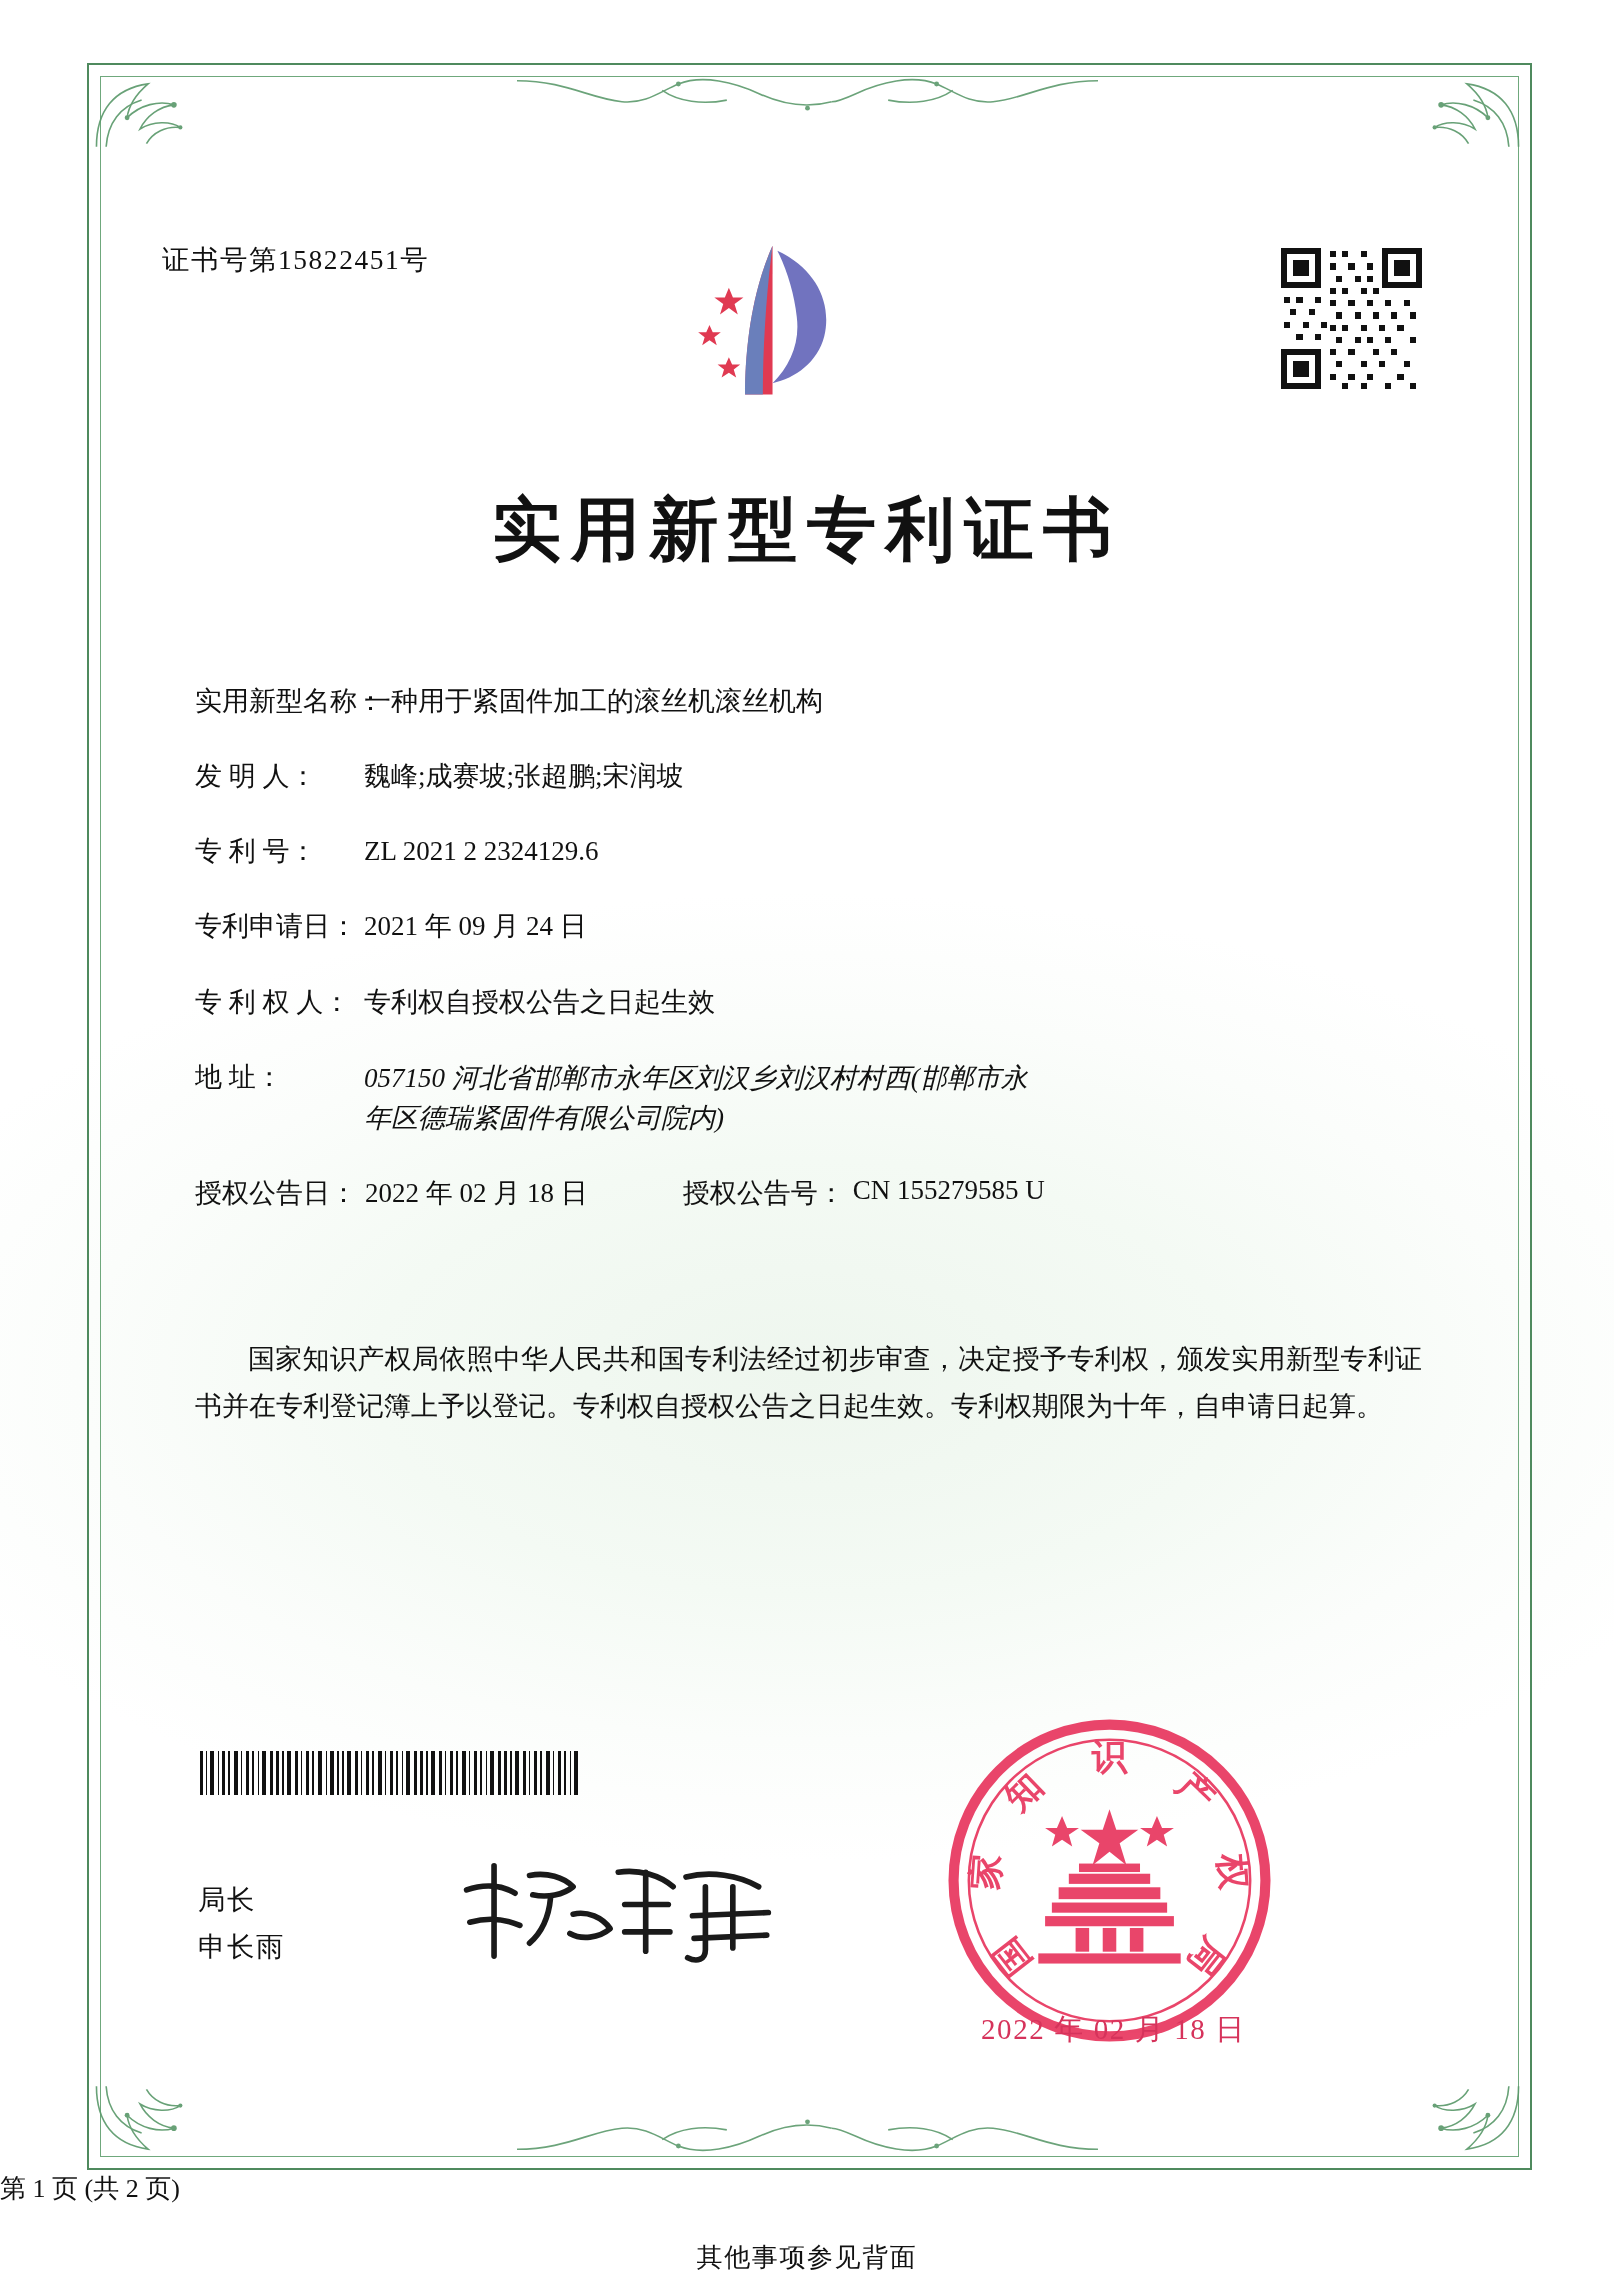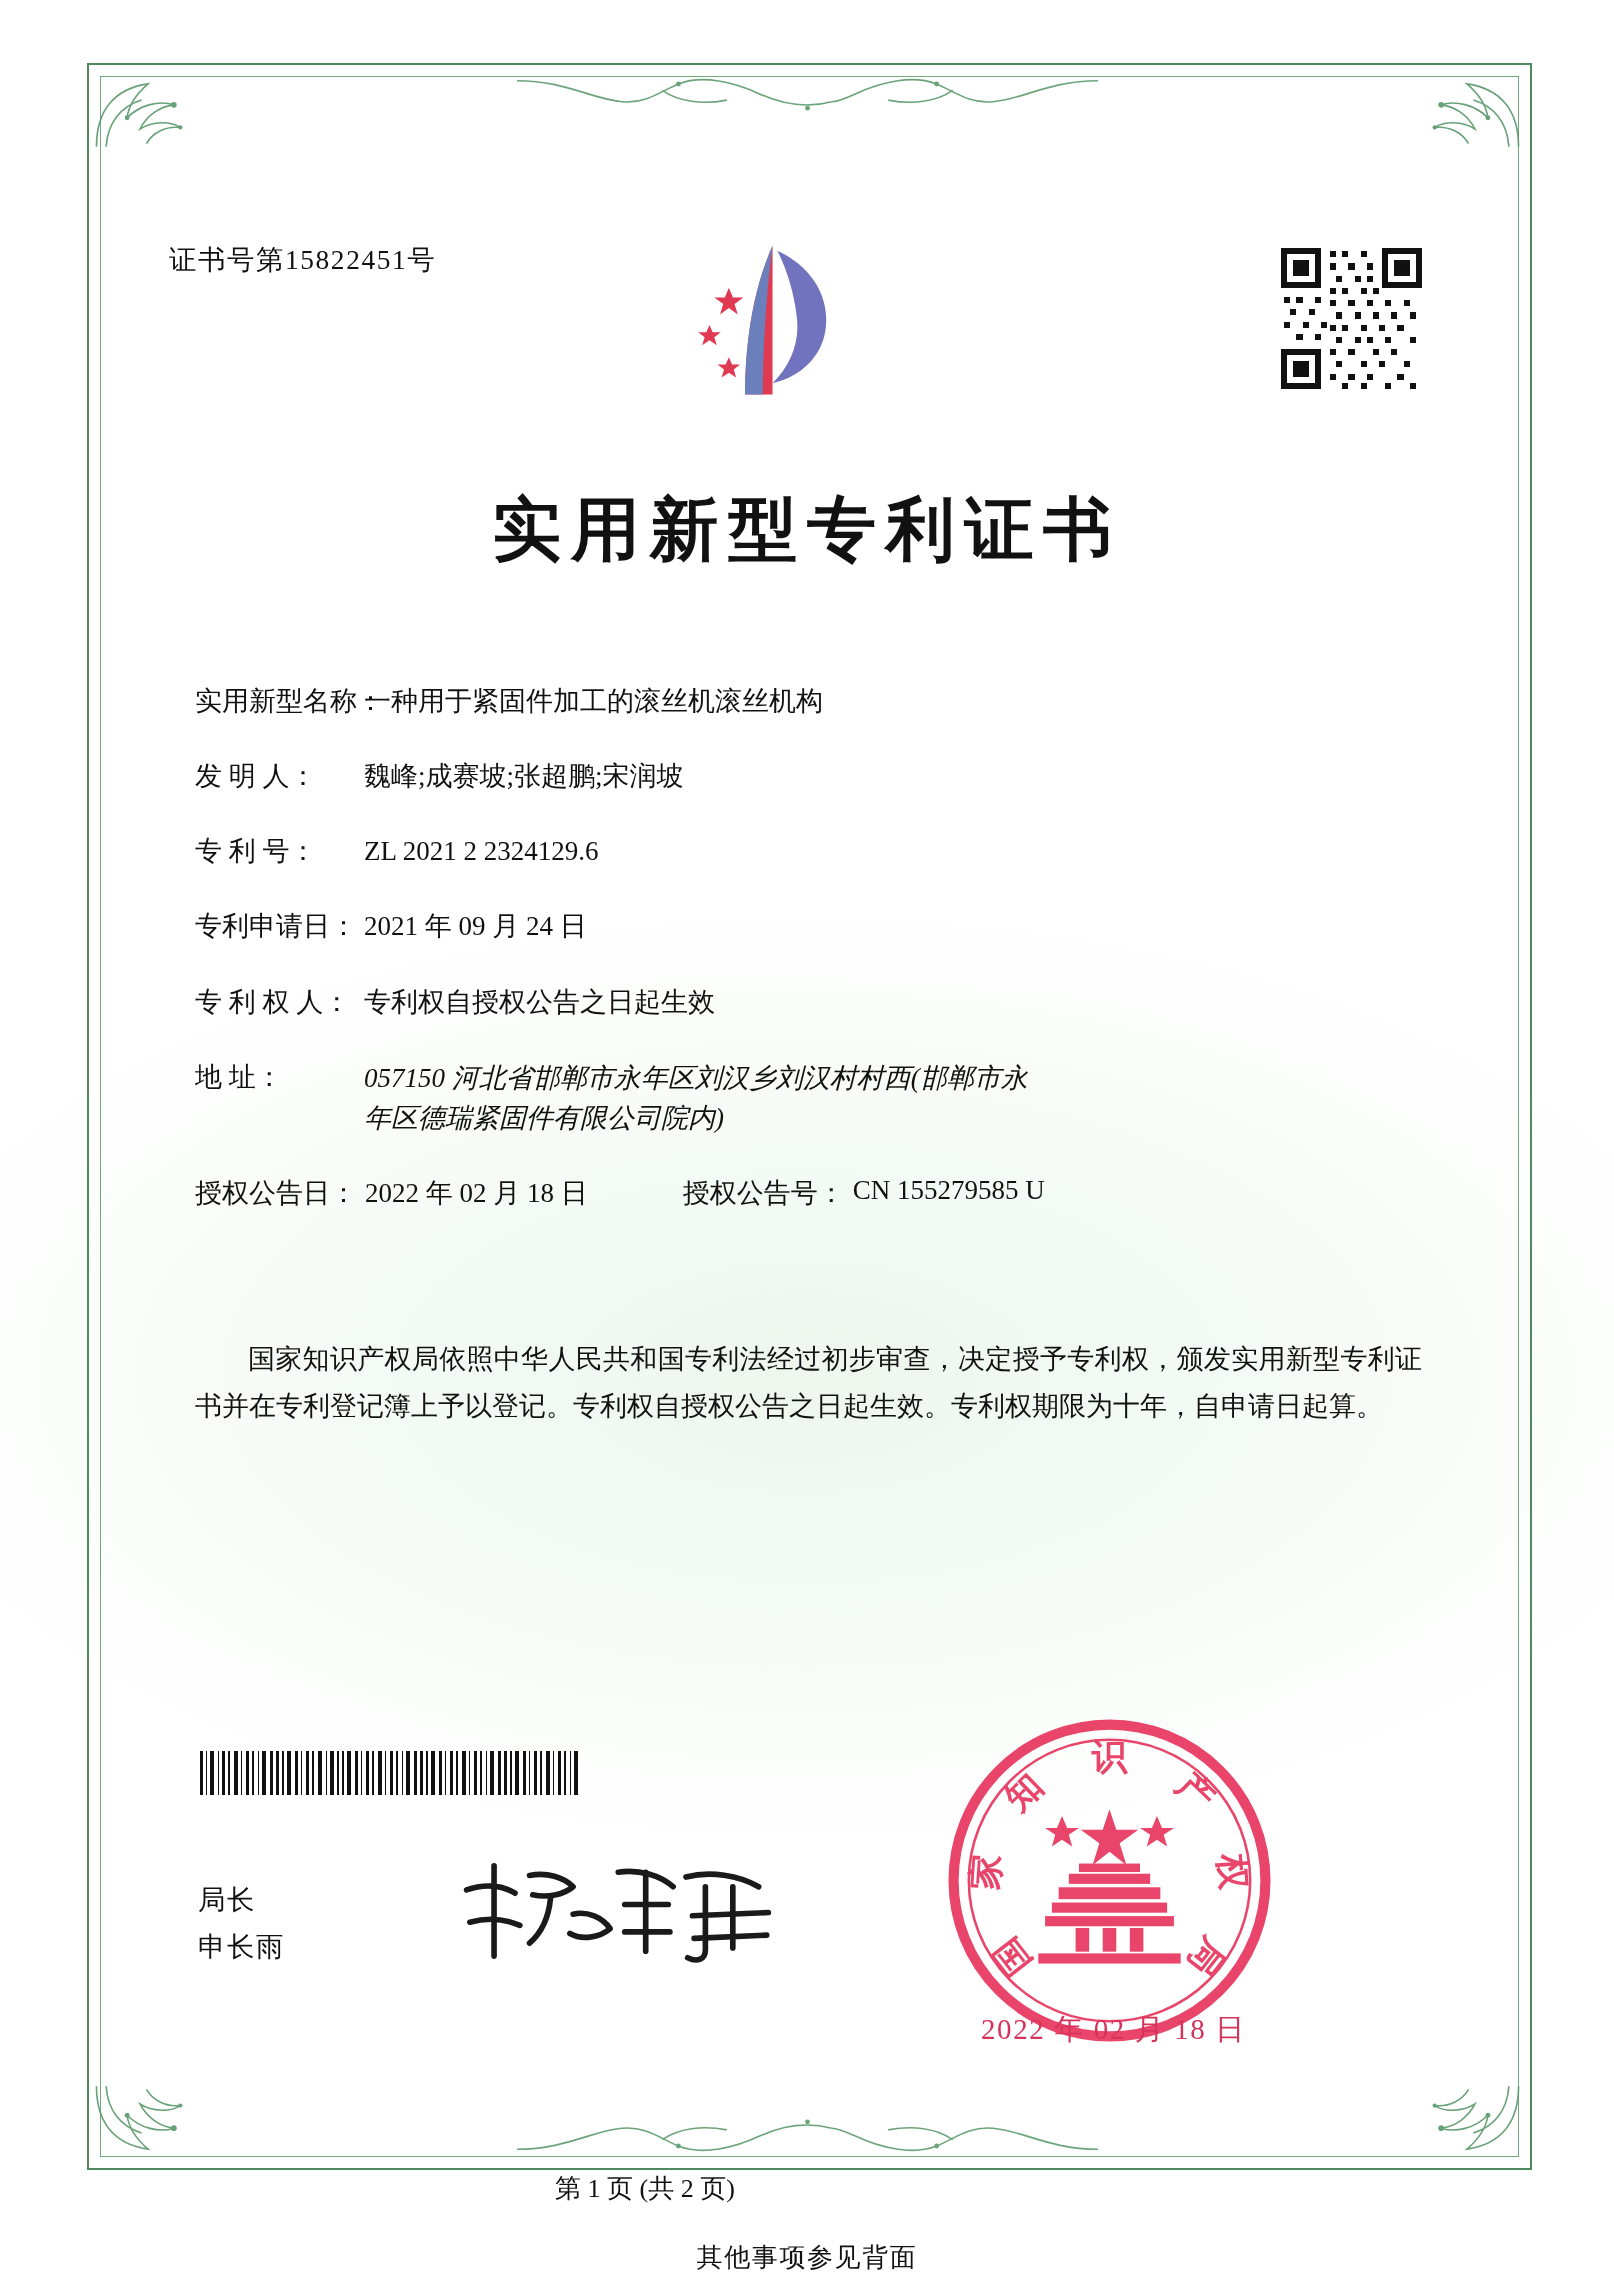--- a/index.html
+++ b/index.html
@@ -67,21 +67,21 @@
     top: 2099px;
     width: 581px;
     height: 65px;
     opacity: 0.9;
   }
   .top-flourish svg, .bottom-flourish svg { width:100%; height:100%; display:block; }
 
   
   .cert-no {
     position: absolute;
-    left: 169px;
+    left: 162px;
     top: 242px;
     font-size: 27.4px;
     letter-spacing: 1.6px;
     color: #111;
     white-space: nowrap;
   }
   .logo {
     position: absolute;
     left: 682px;
     top: 236px;
@@ -212,21 +212,20 @@
     letter-spacing: 1.6px;
     white-space: nowrap;
   }
 
   
   .page-num {
     position: absolute;
     left: 0;
     top: 2171px;
     width: 1290px;
-    text-align: center;
     font-size: 26px;
     color: #111;
   }
   .footer-note {
     position: absolute;
     left: 0;
     top: 2240px;
     width: 1614px;
     text-align: center;
     font-size: 26px;

